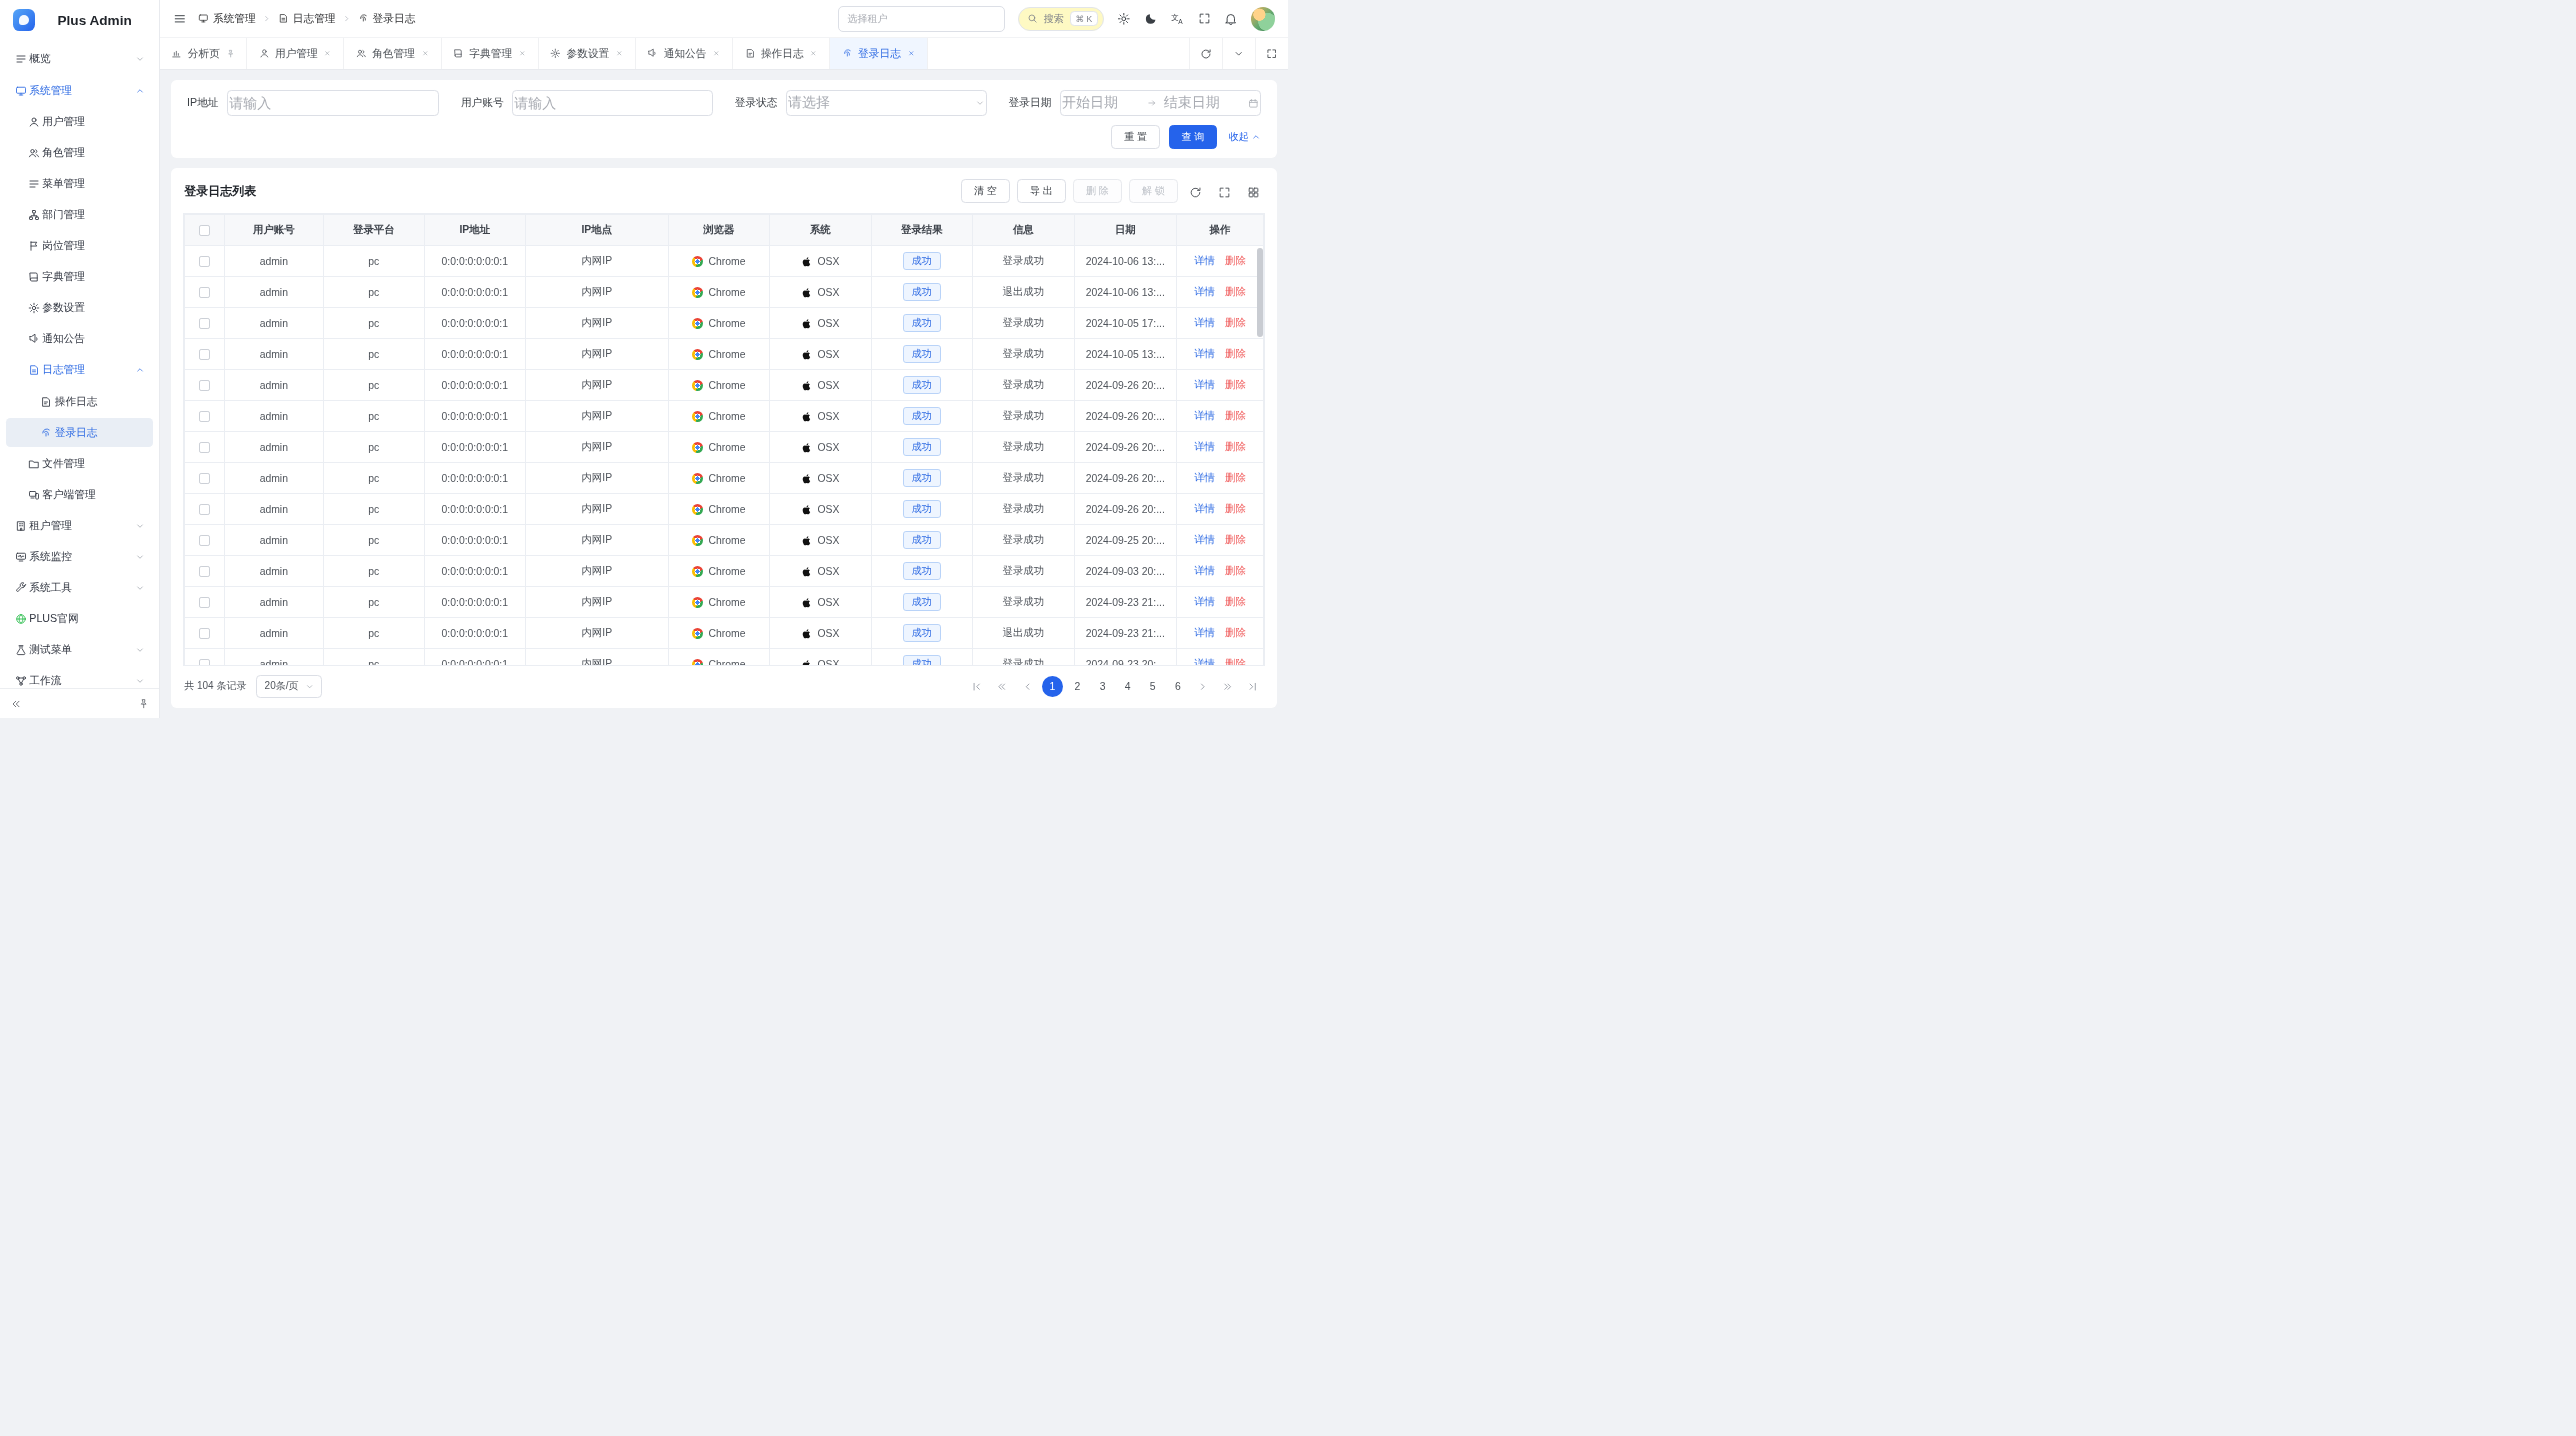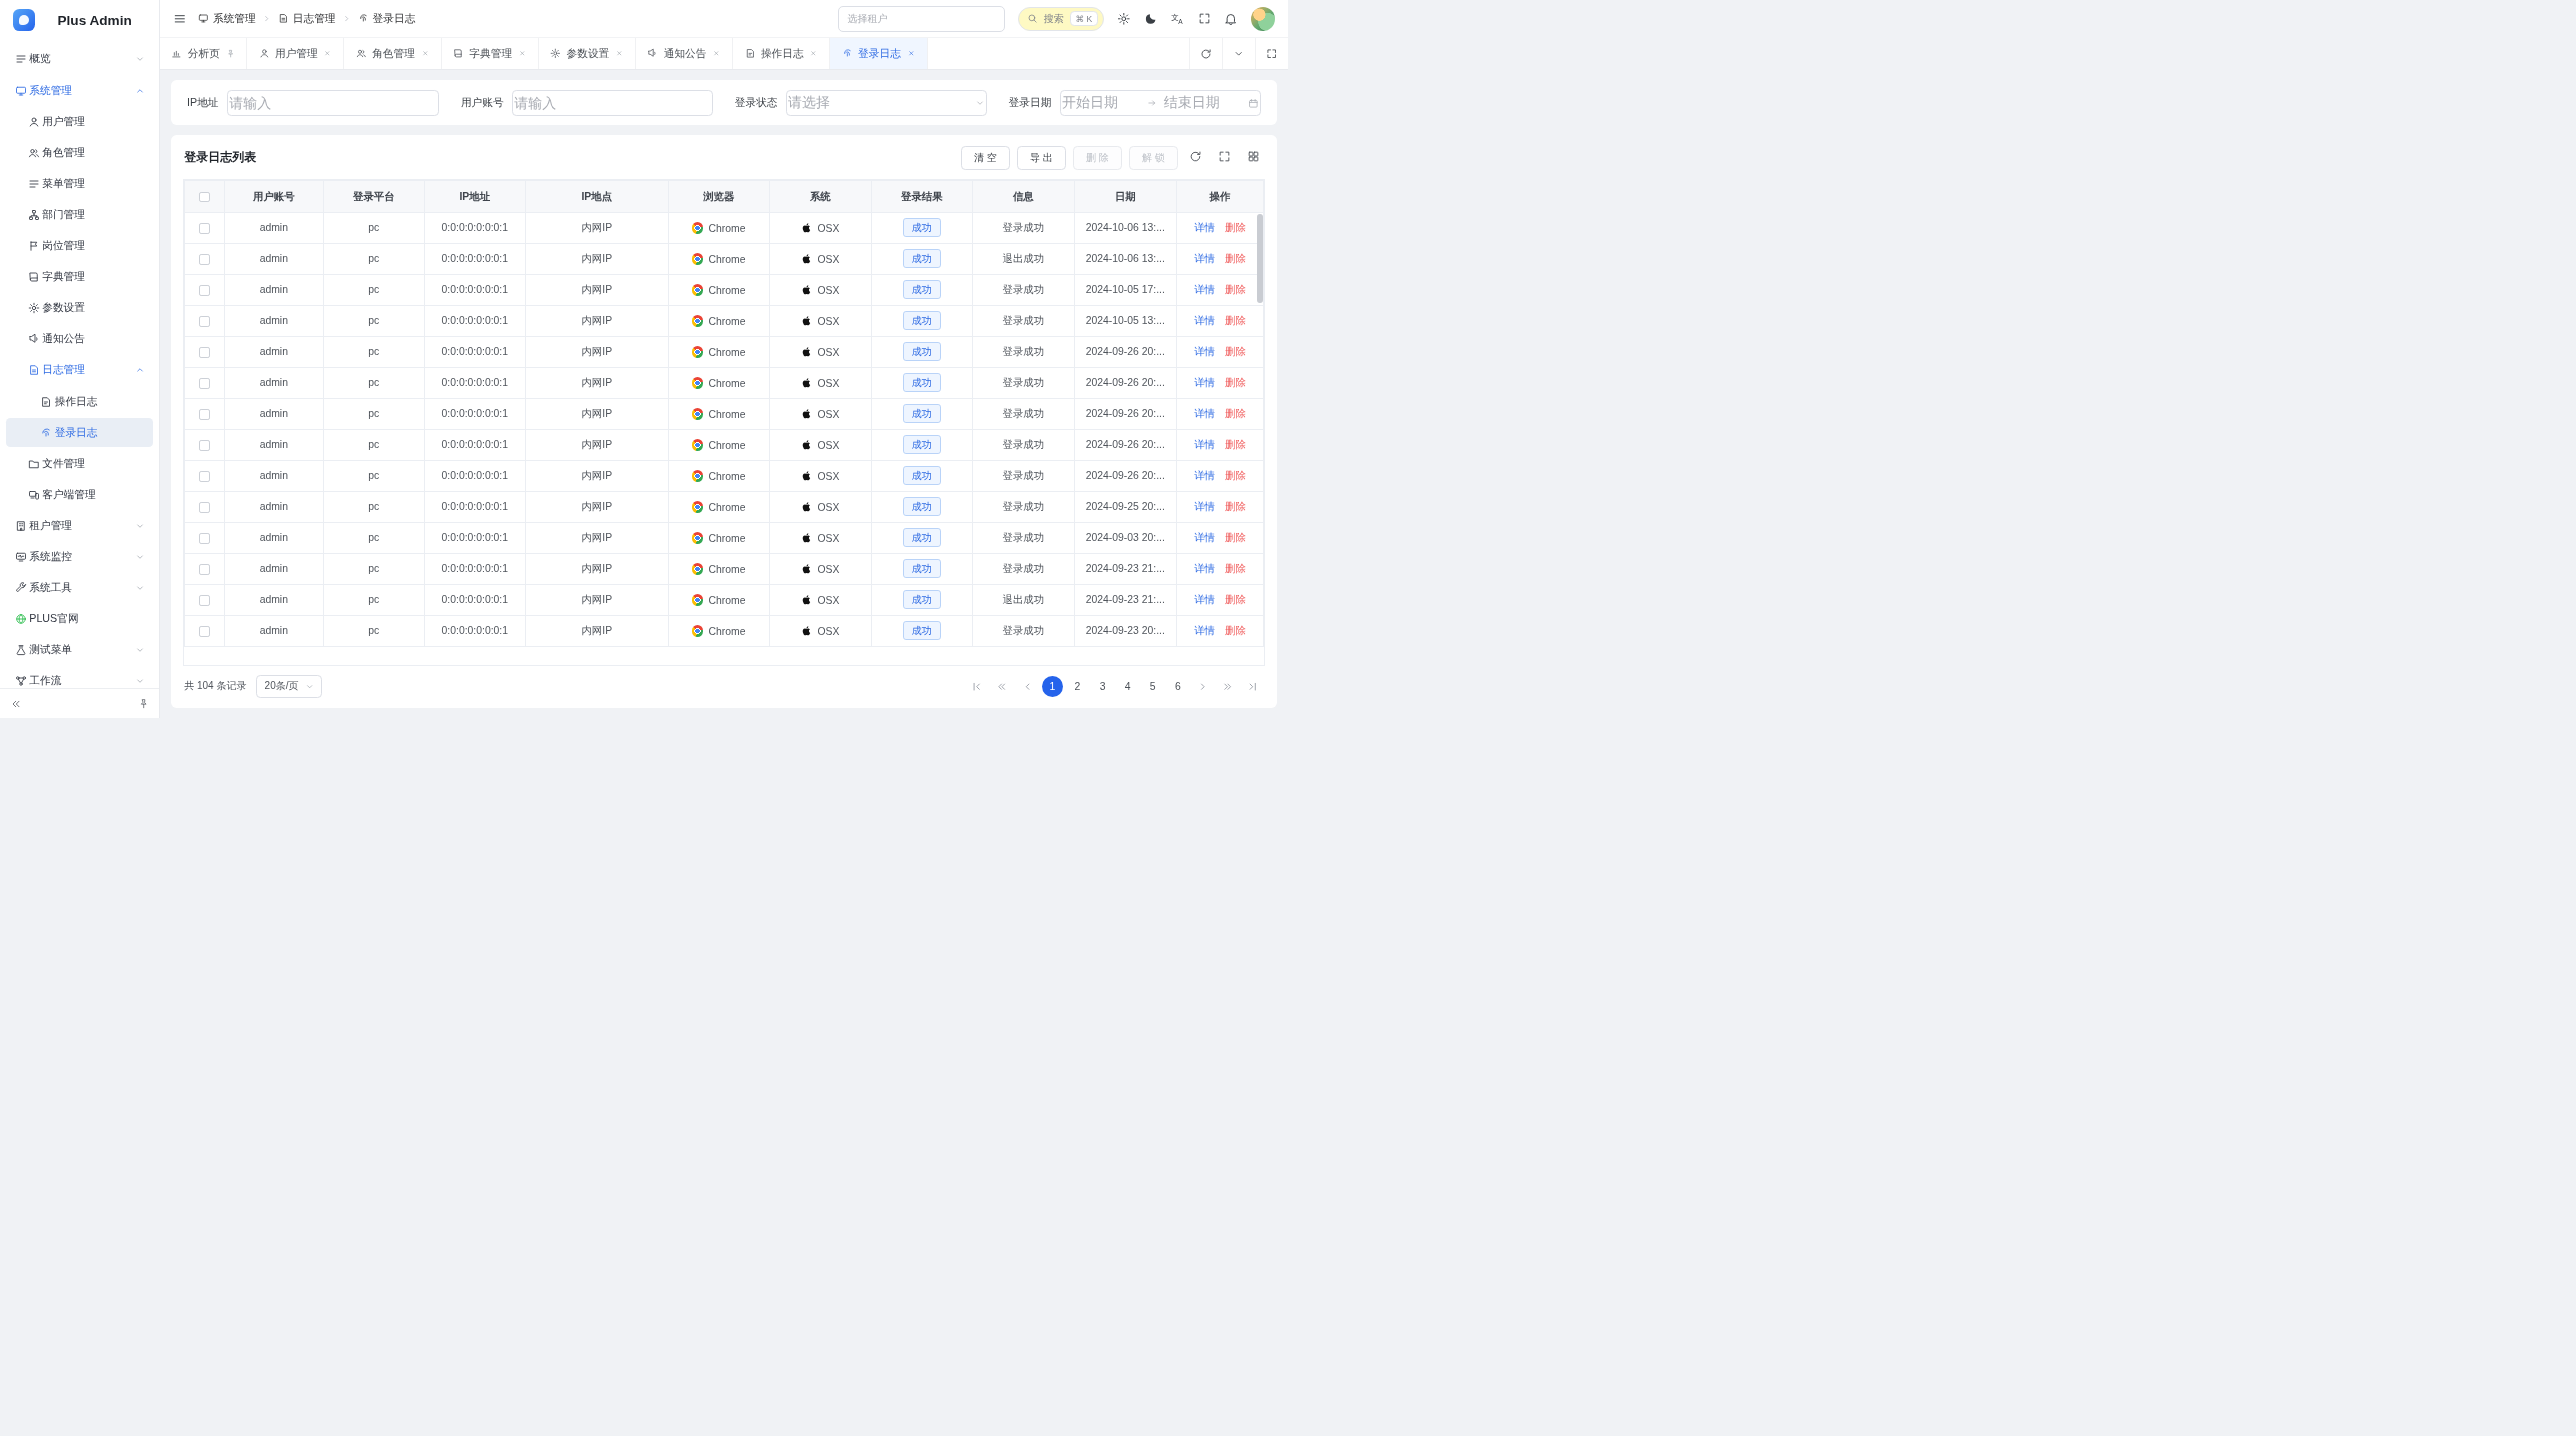--- a/index.html
+++ b/index.html
@@ -67,21 +67,21 @@
   .fsel-ic{color:#a8abb2;display:flex}
   .filter-actions{display:flex;justify-content:flex-end;align-items:center;gap:8.6px;margin-top:9.3px}
   .btn{height:24px;padding:0 12px;border-radius:4.3px;border:0.7px solid #dcdfe6;background:#fff;color:#3a3f45;font-size:10px;display:inline-flex;align-items:center;justify-content:center;cursor:pointer;font-family:inherit;white-space:nowrap}
   .btn-primary{background:#2563eb;border-color:#2563eb;color:#fff}
   .btn.disabled{color:#bcc0c7;border-color:#e8eaee;background:#fdfdfe;cursor:not-allowed}
   .collapse-link{color:#2563eb;display:flex;align-items:center;gap:2.1px;font-size:10px;cursor:pointer;margin-left:2.9px}
 
   .table-card{flex:1;display:flex;flex-direction:column;padding:10px 11.4px 7.2px;overflow:hidden}
   .table-head{display:flex;align-items:center;justify-content:space-between;padding:1.4px 1.4px 9.3px}
   .table-title{font-size:12px;font-weight:700;color:#1f2329}
-  .table-actions{display:flex;align-items:flex-start;gap:7.2px}
+  .table-actions{display:flex;align-items:flex-end;gap:7.2px}
   .ticon{width:21.5px;height:21.5px;display:flex;align-items:center;justify-content:center;color:#4a4f55;cursor:pointer}
 
   .table-wrap{flex:1;overflow:hidden;position:relative;border:0.7px solid #ebeef3}
   table{width:100%;border-collapse:collapse;table-layout:fixed;font-size:10.4px;color:#50555c}
   th,td{border:0.7px solid #ebeef3;text-align:center;height:31px;padding:0 5.7px;overflow:hidden;white-space:nowrap;text-overflow:ellipsis}
   thead th{background:#f7f8fa;color:#3f444c;font-weight:700;height:31.5px;font-size:10.4px}
   .cb{width:10.7px;height:10.7px;border:0.7px solid #ccd0d7;border-radius:2.1px;display:inline-block;vertical-align:middle;background:#fff;cursor:pointer}
   .badge{display:inline-block;padding:2.1px 7.9px;border:0.7px solid #b9d3f8;background:#eef5ff;color:#2d6ae3;border-radius:2.9px;font-size:10px;line-height:1.25}
   .lnk{color:#2d6ae3;cursor:pointer;margin:0 5px}
   .lnk.danger{color:#f05b5b}
@@ -629,20 +629,32 @@
                 </span>
               <span class="ph">结束日期</span>
               <span class="fsel-ic">
                   <svg width="10.7" height="10.7" viewBox="0 0 24 24" fill="none" stroke="currentColor" stroke-width="1.7" stroke-linecap="round" stroke-linejoin="round">
                     <rect x="3.5" y="5.5" width="17" height="15" rx="2"></rect>
                     <path d="M3.5 10h17M8 3.5v4M16 3.5v4"></path>
                   </svg>
                 </span>
             </div>
           </div>
+        </div>
+        <div class="filter-actions">
+          <button class="btn">重 置</button>
+          <button class="btn btn-primary">查 询</button>
+          <span class="collapse-link">
+            <span>收起</span>
+            <span>
+                <svg width="10" height="10" viewBox="0 0 24 24" fill="none" stroke="currentColor" stroke-width="1.7" stroke-linecap="round" stroke-linejoin="round">
+                  <path d="M6.5 14.5L12 9l5.5 5.5"></path>
+                </svg>
+              </span>
+          </span>
         </div>
       </section>
 
       <section class="card table-card">
         <div class="table-head">
           <span class="table-title">登录日志列表</span>
           <div class="table-actions">
             <button class="btn">清 空</button>
             <button class="btn">导 出</button>
             <button class="btn disabled">删 除</button>

